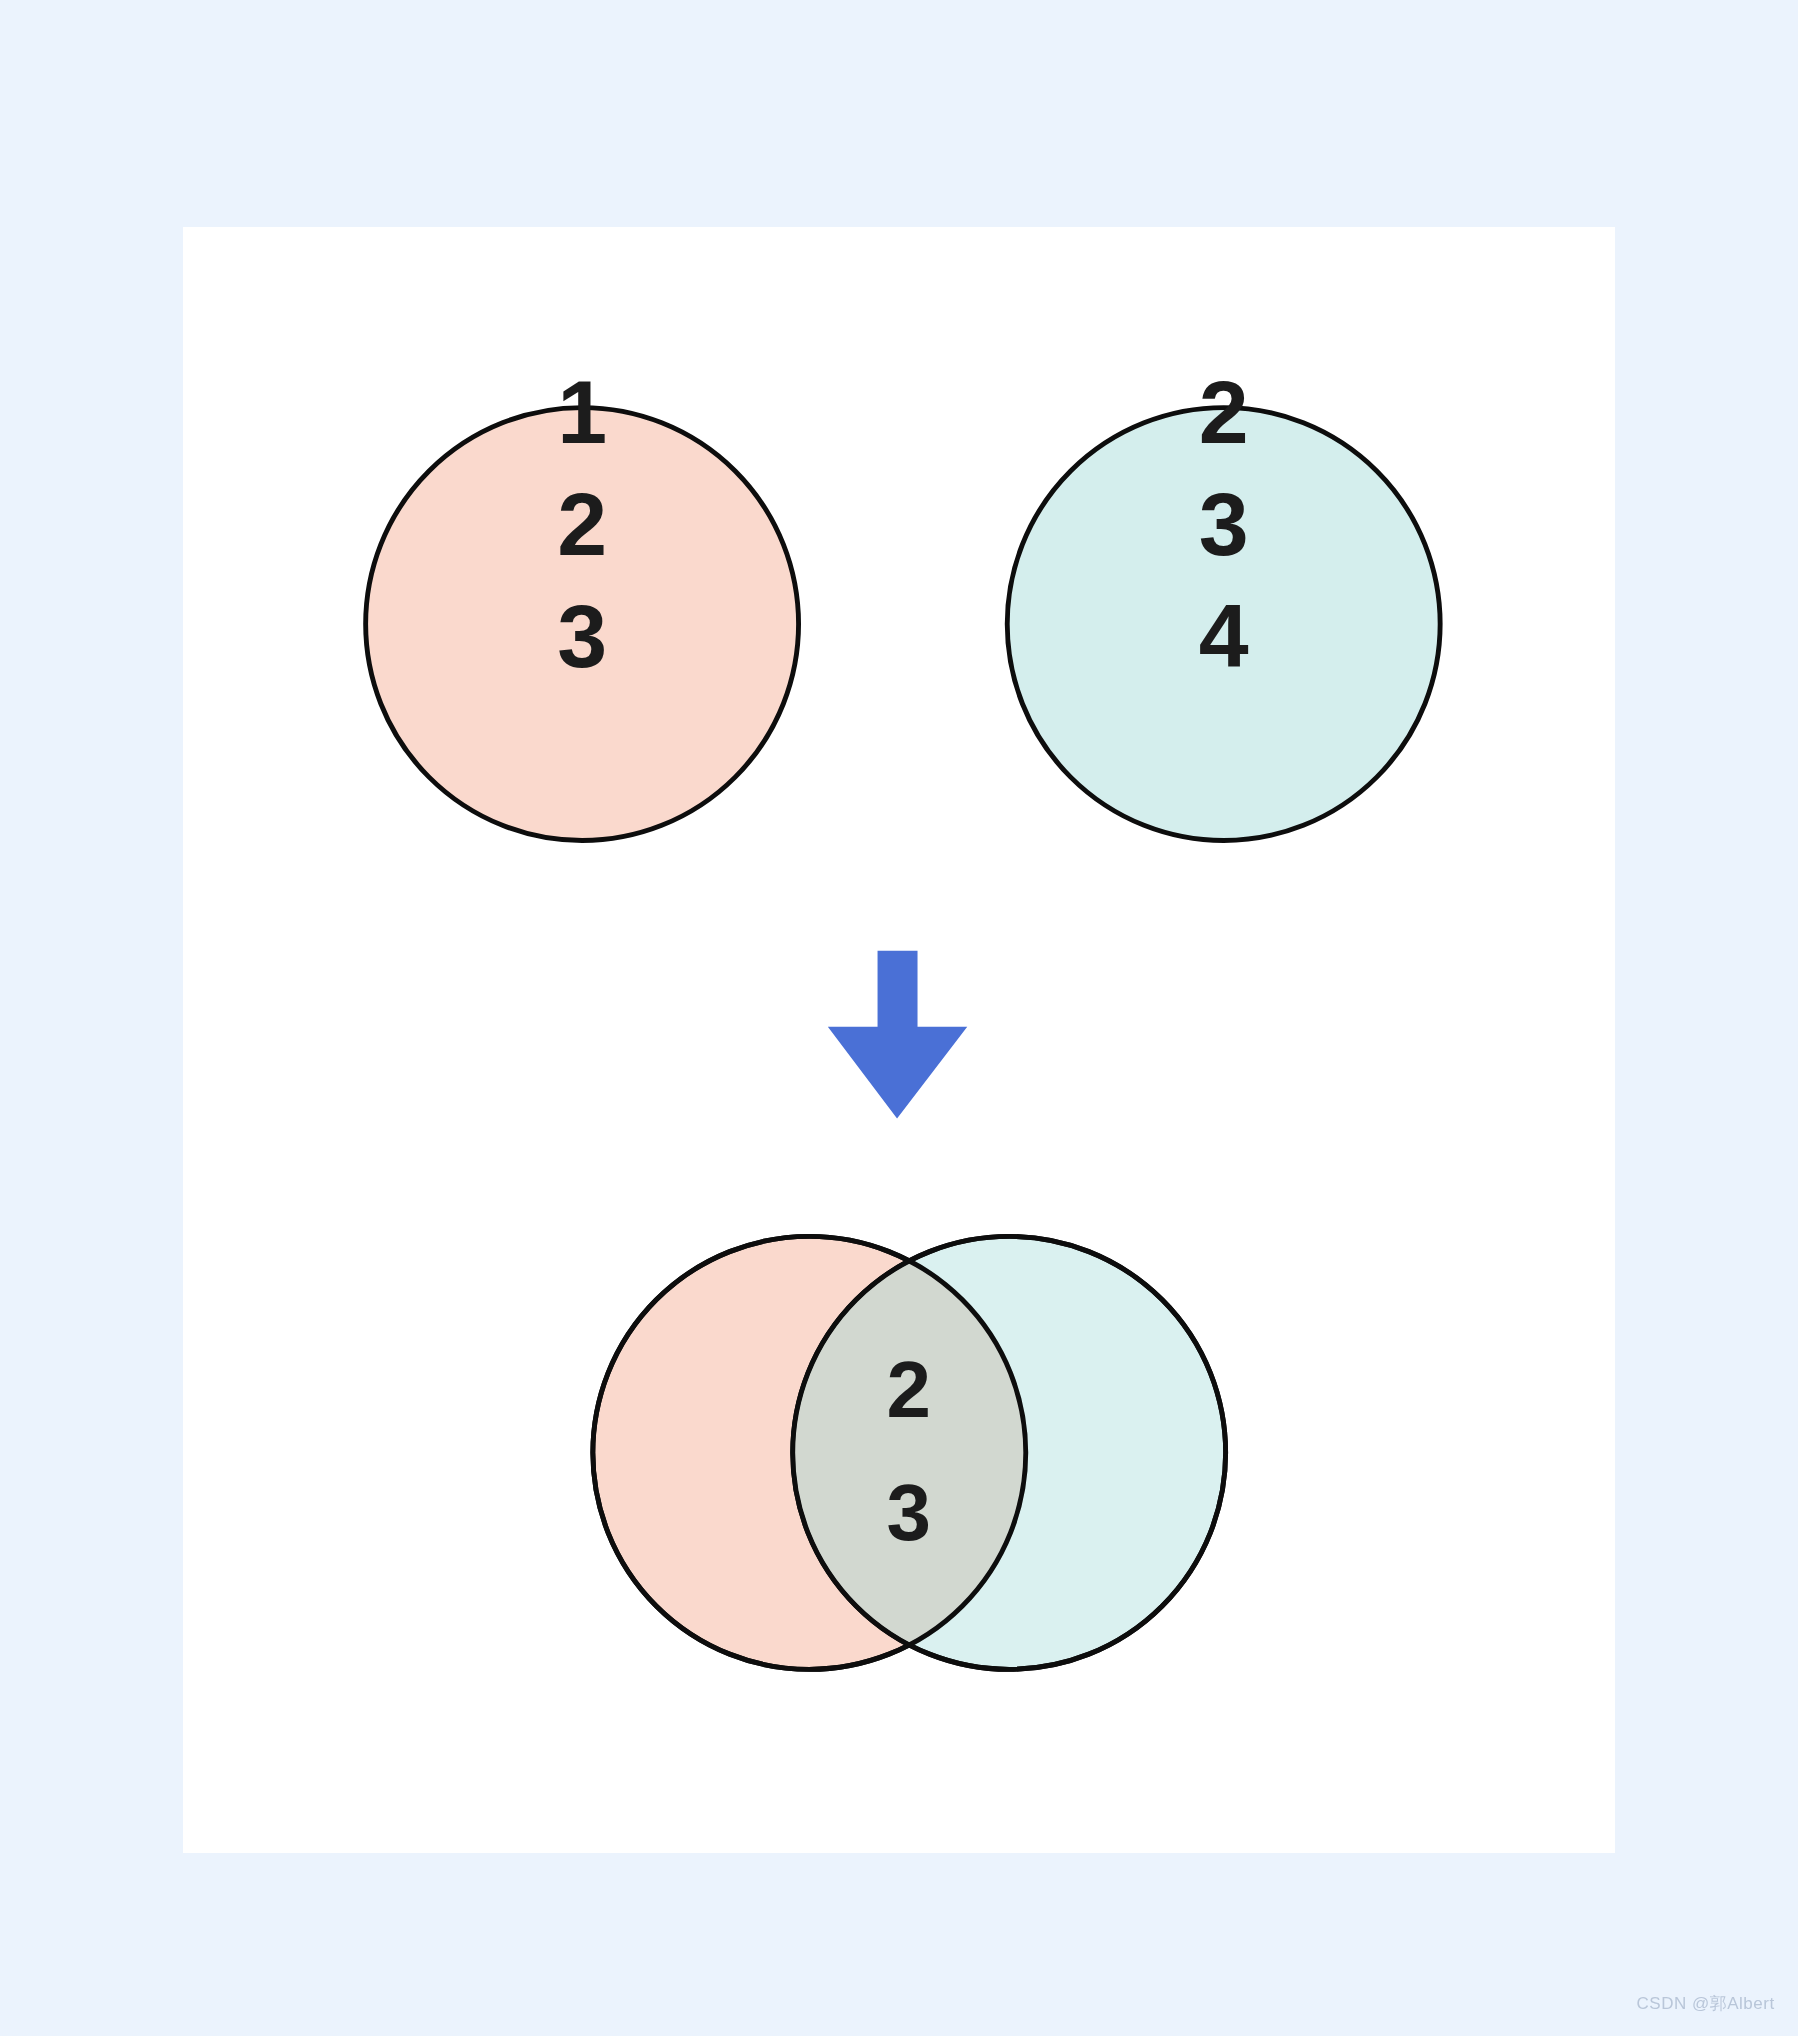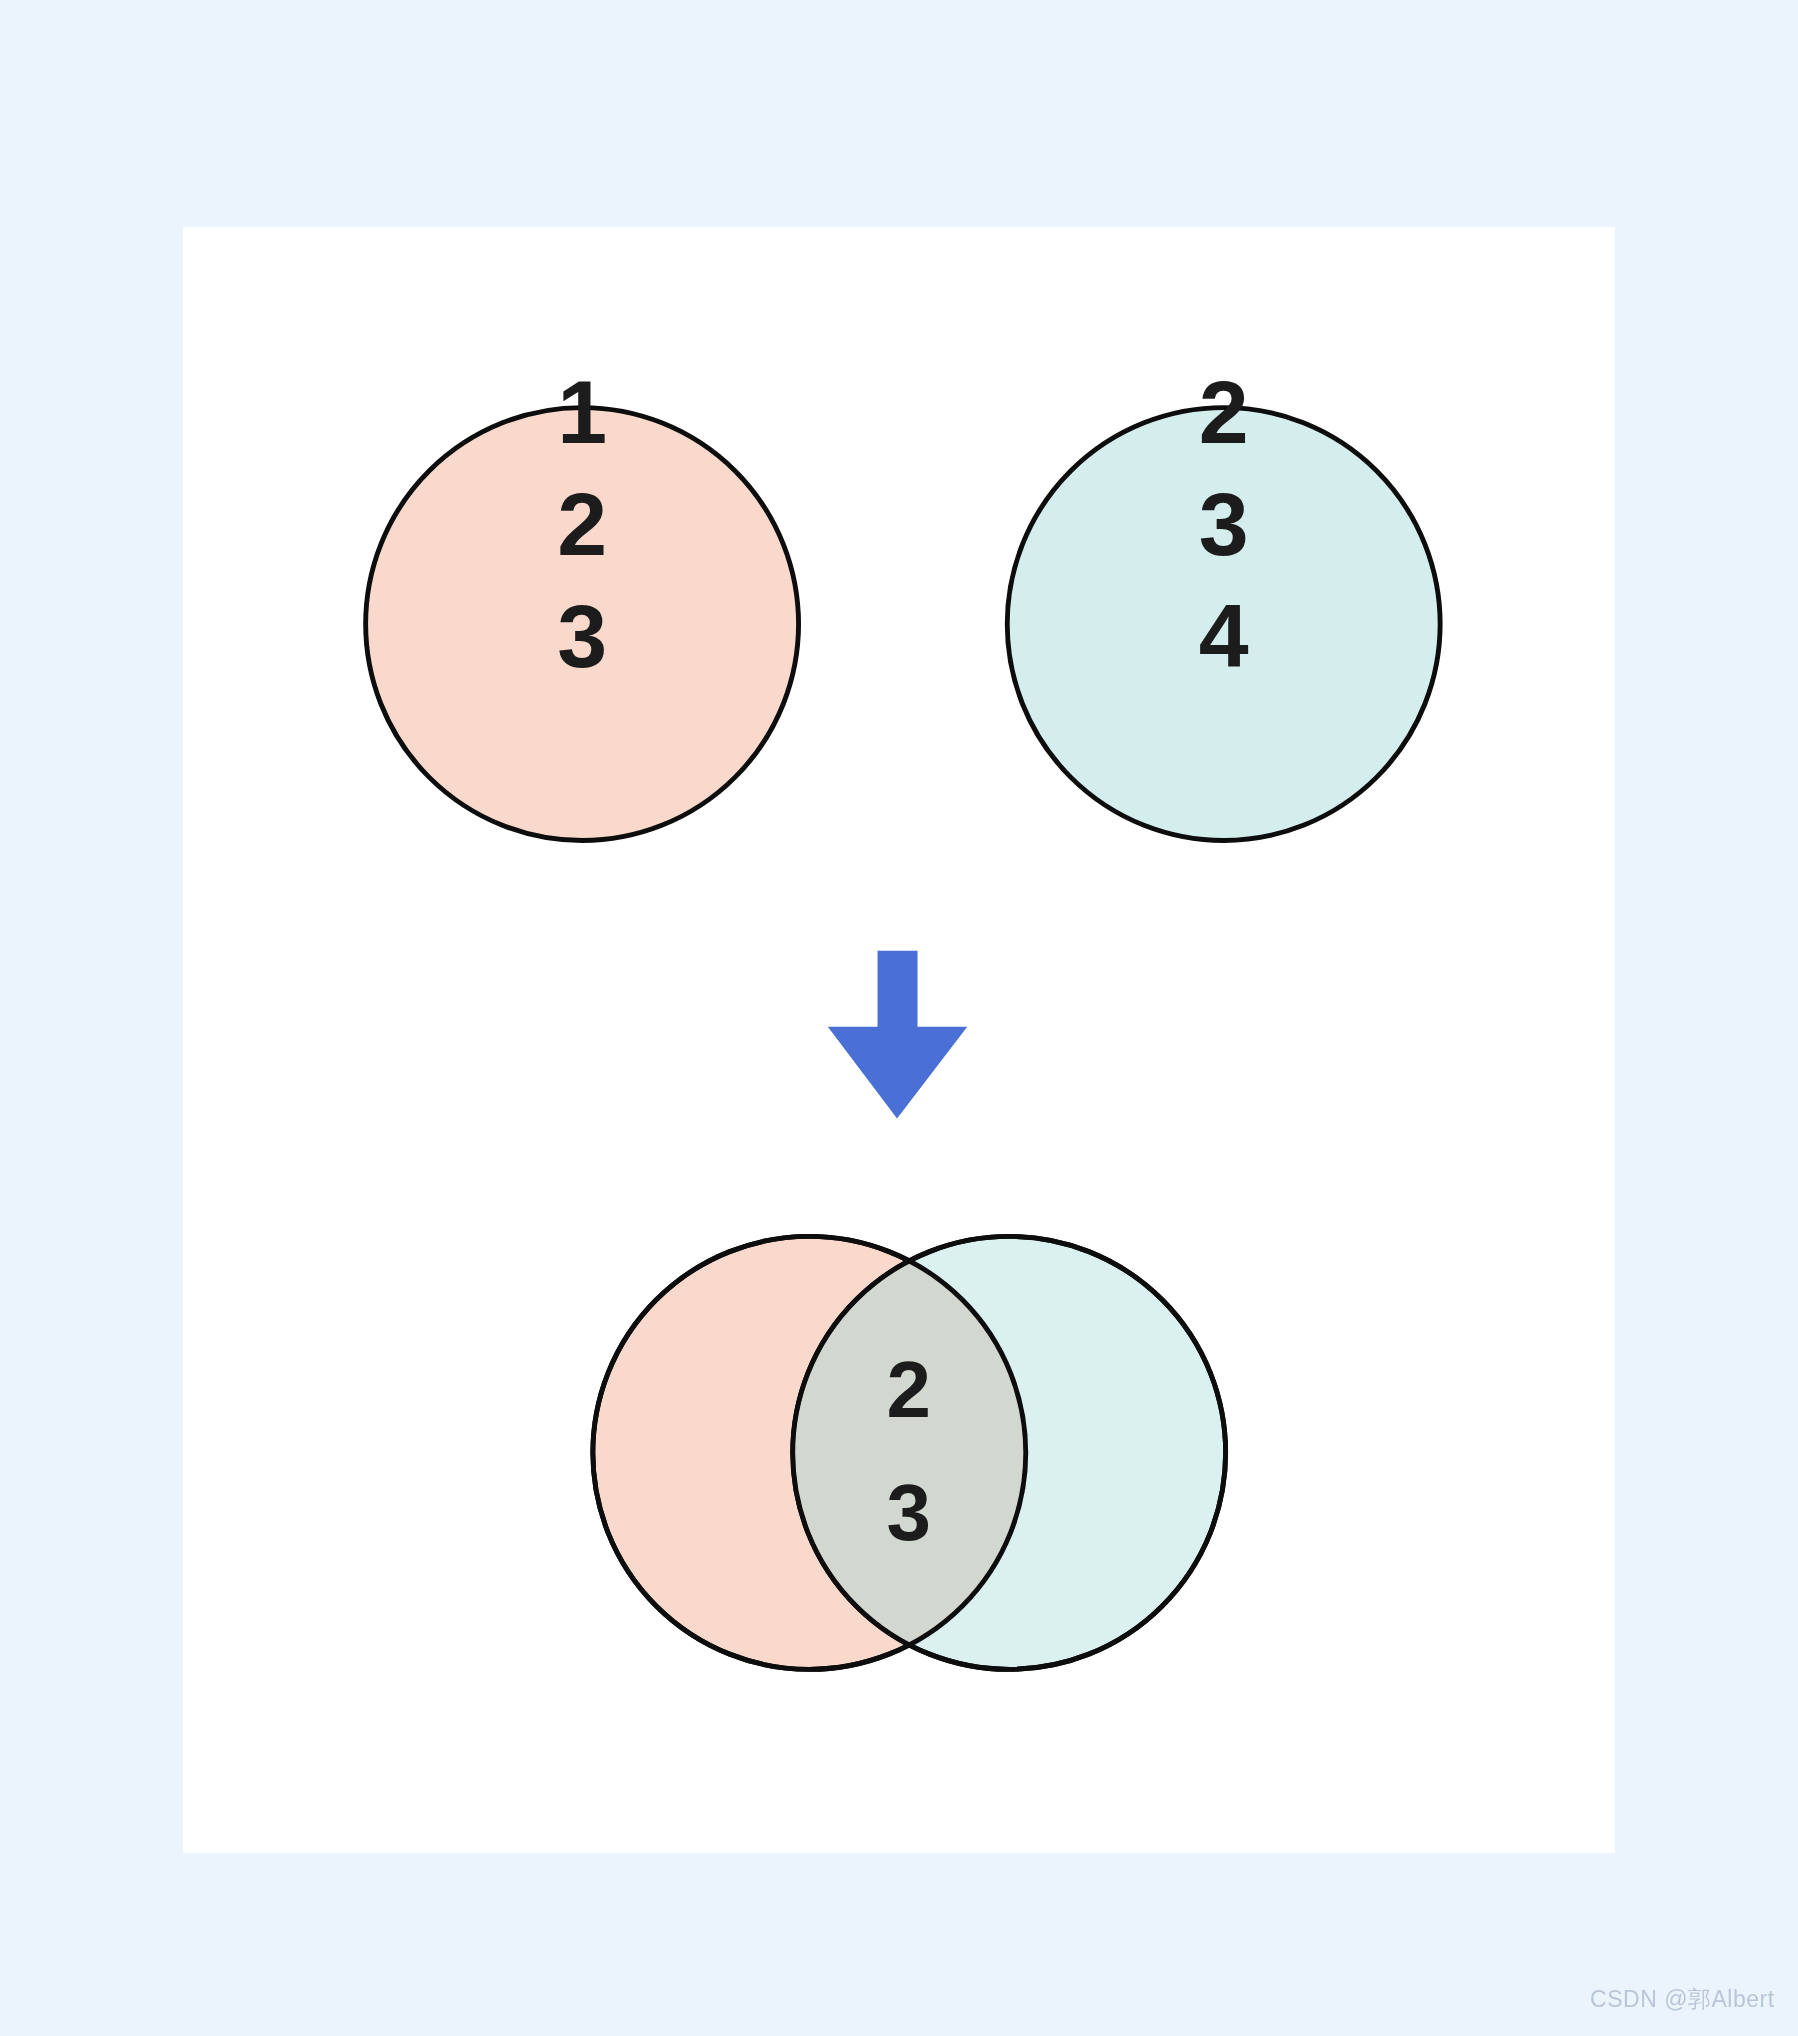--- a/index.html
+++ b/index.html
@@ -47,21 +47,21 @@
     font-family: "Liberation Sans", sans-serif;
     font-weight: bold;
     font-size: 82px;
     fill: #1c1c1c;
   }
   .watermark {
     position: absolute;
     right: 23.4px;
     bottom: 21.5px;
     font-family: "Liberation Sans", sans-serif;
-    font-size: 23px;
+    font-size: 17px;
     color: #b9c6d9;
     letter-spacing: 0.5px;
     user-select: none;
   }
 </style>
 </head>
 <body>
 
 <div id="stage">
 

